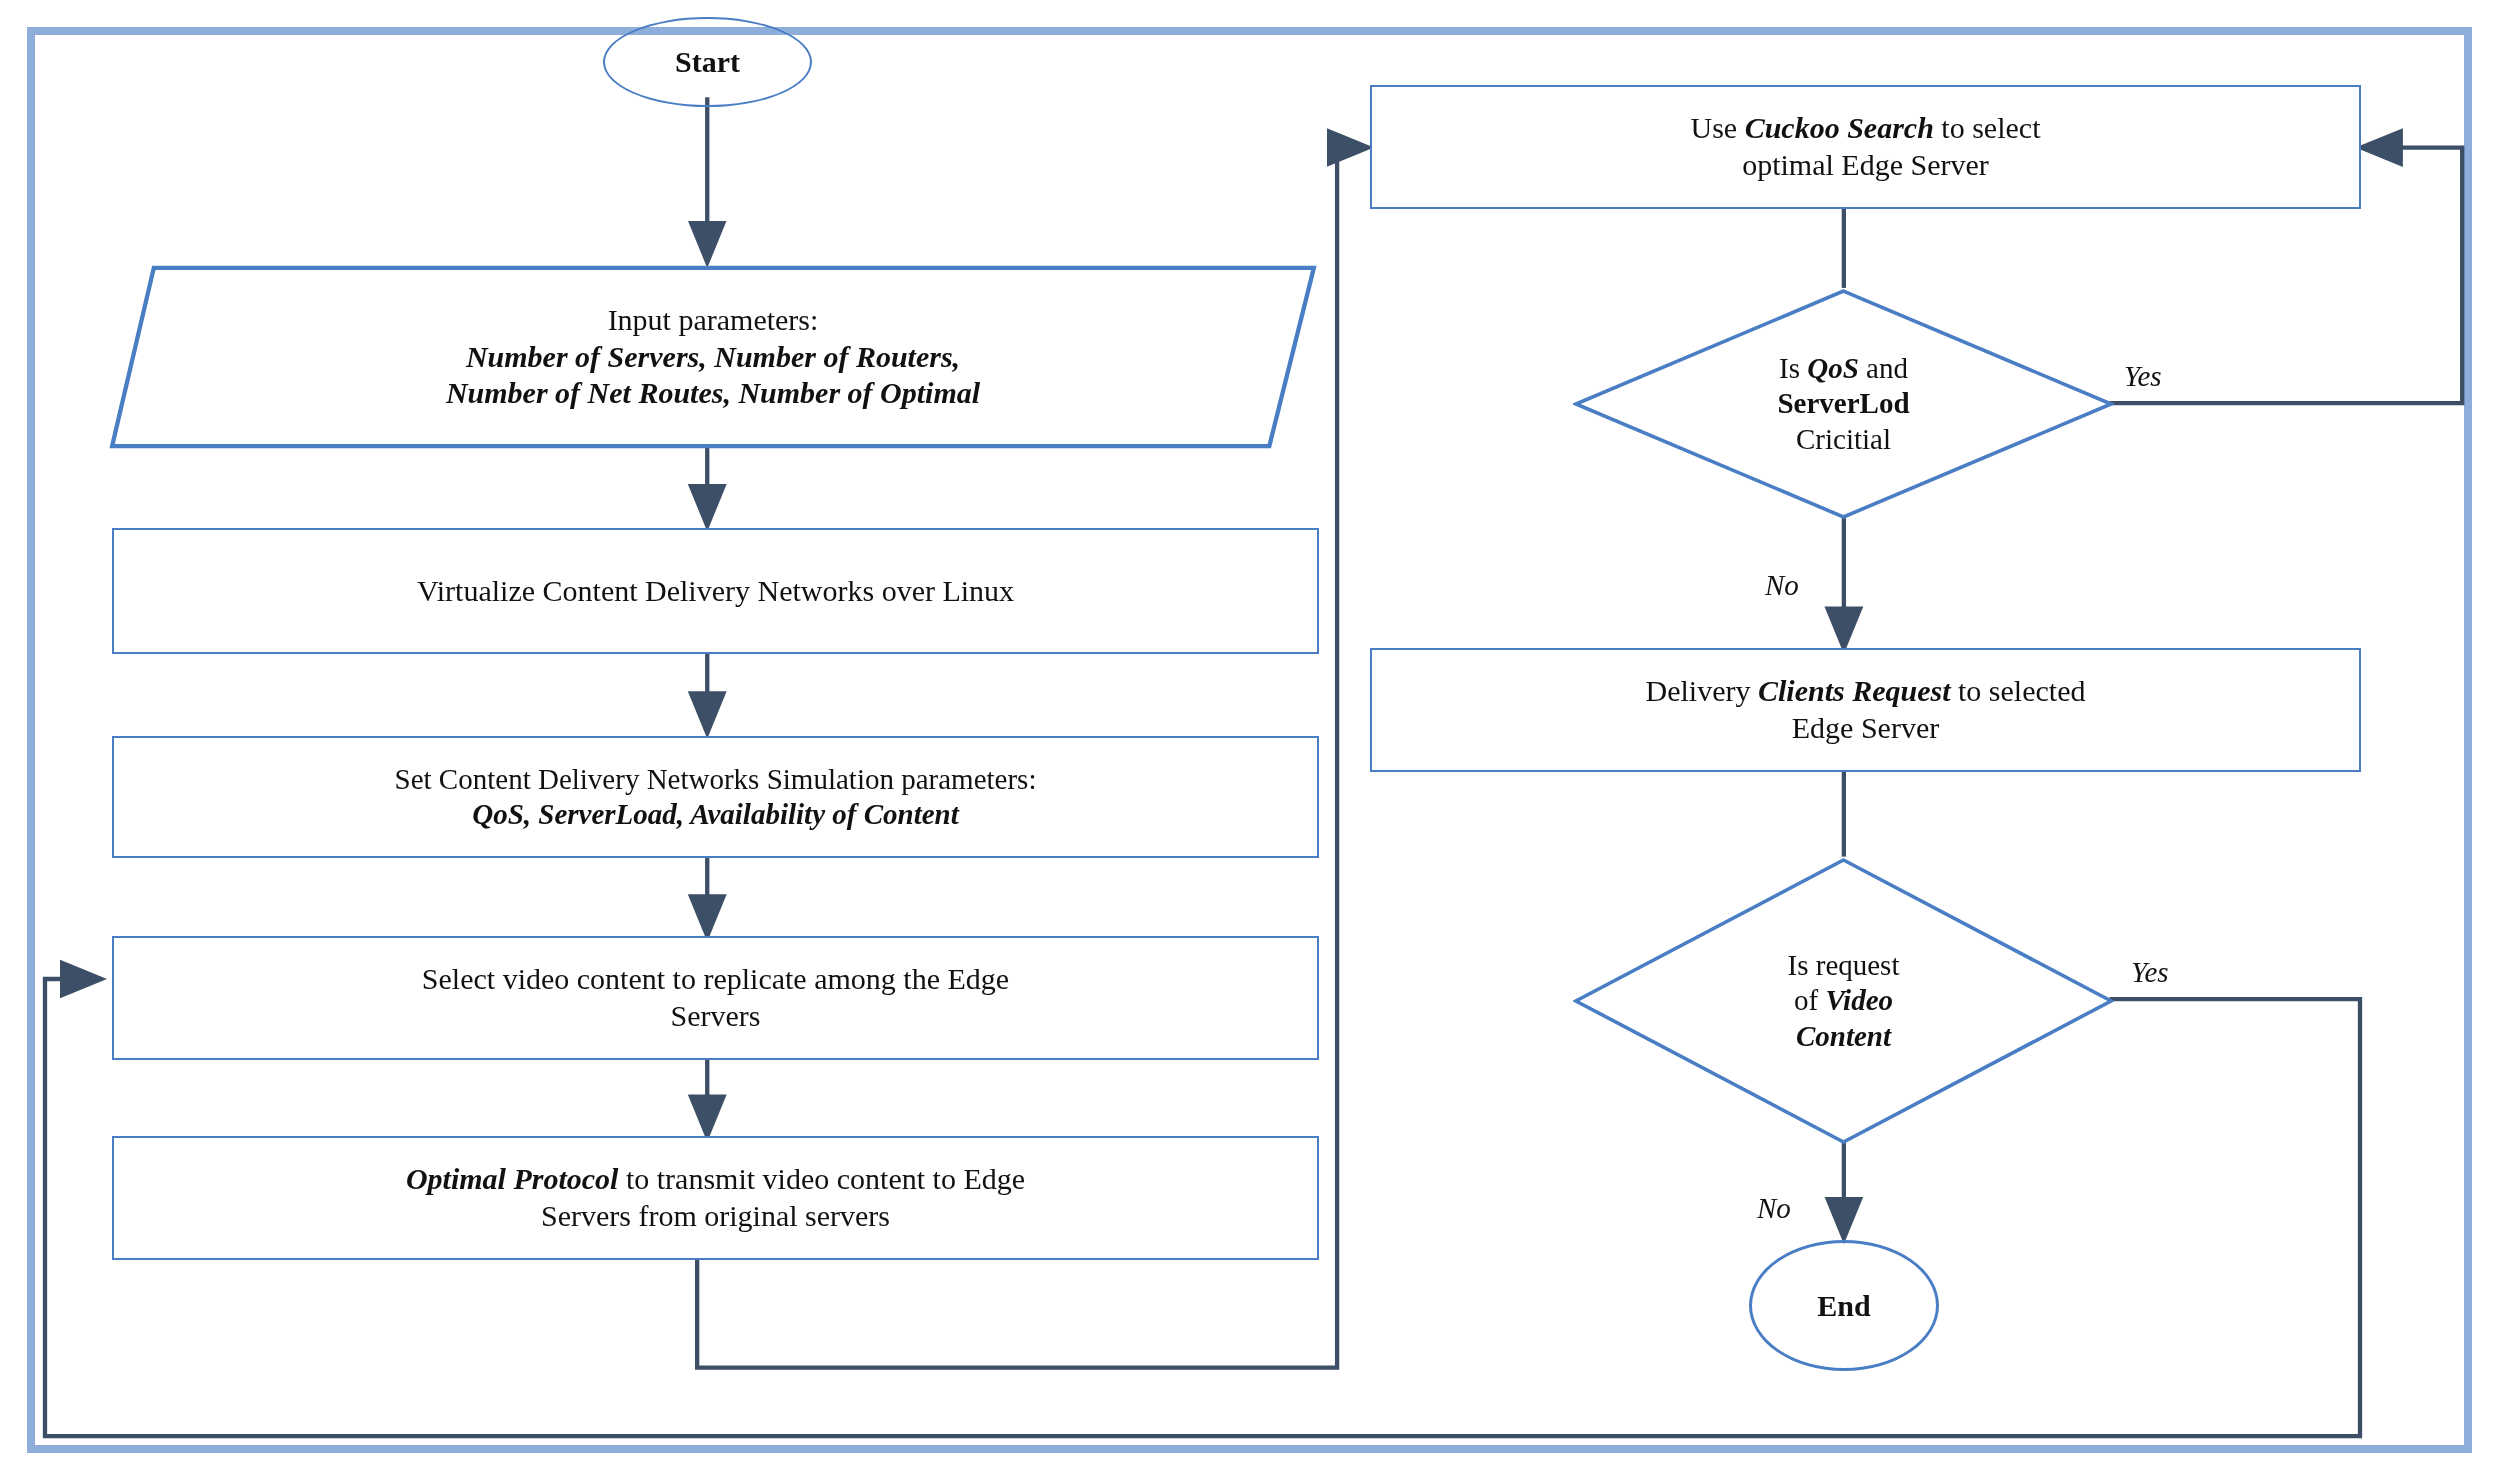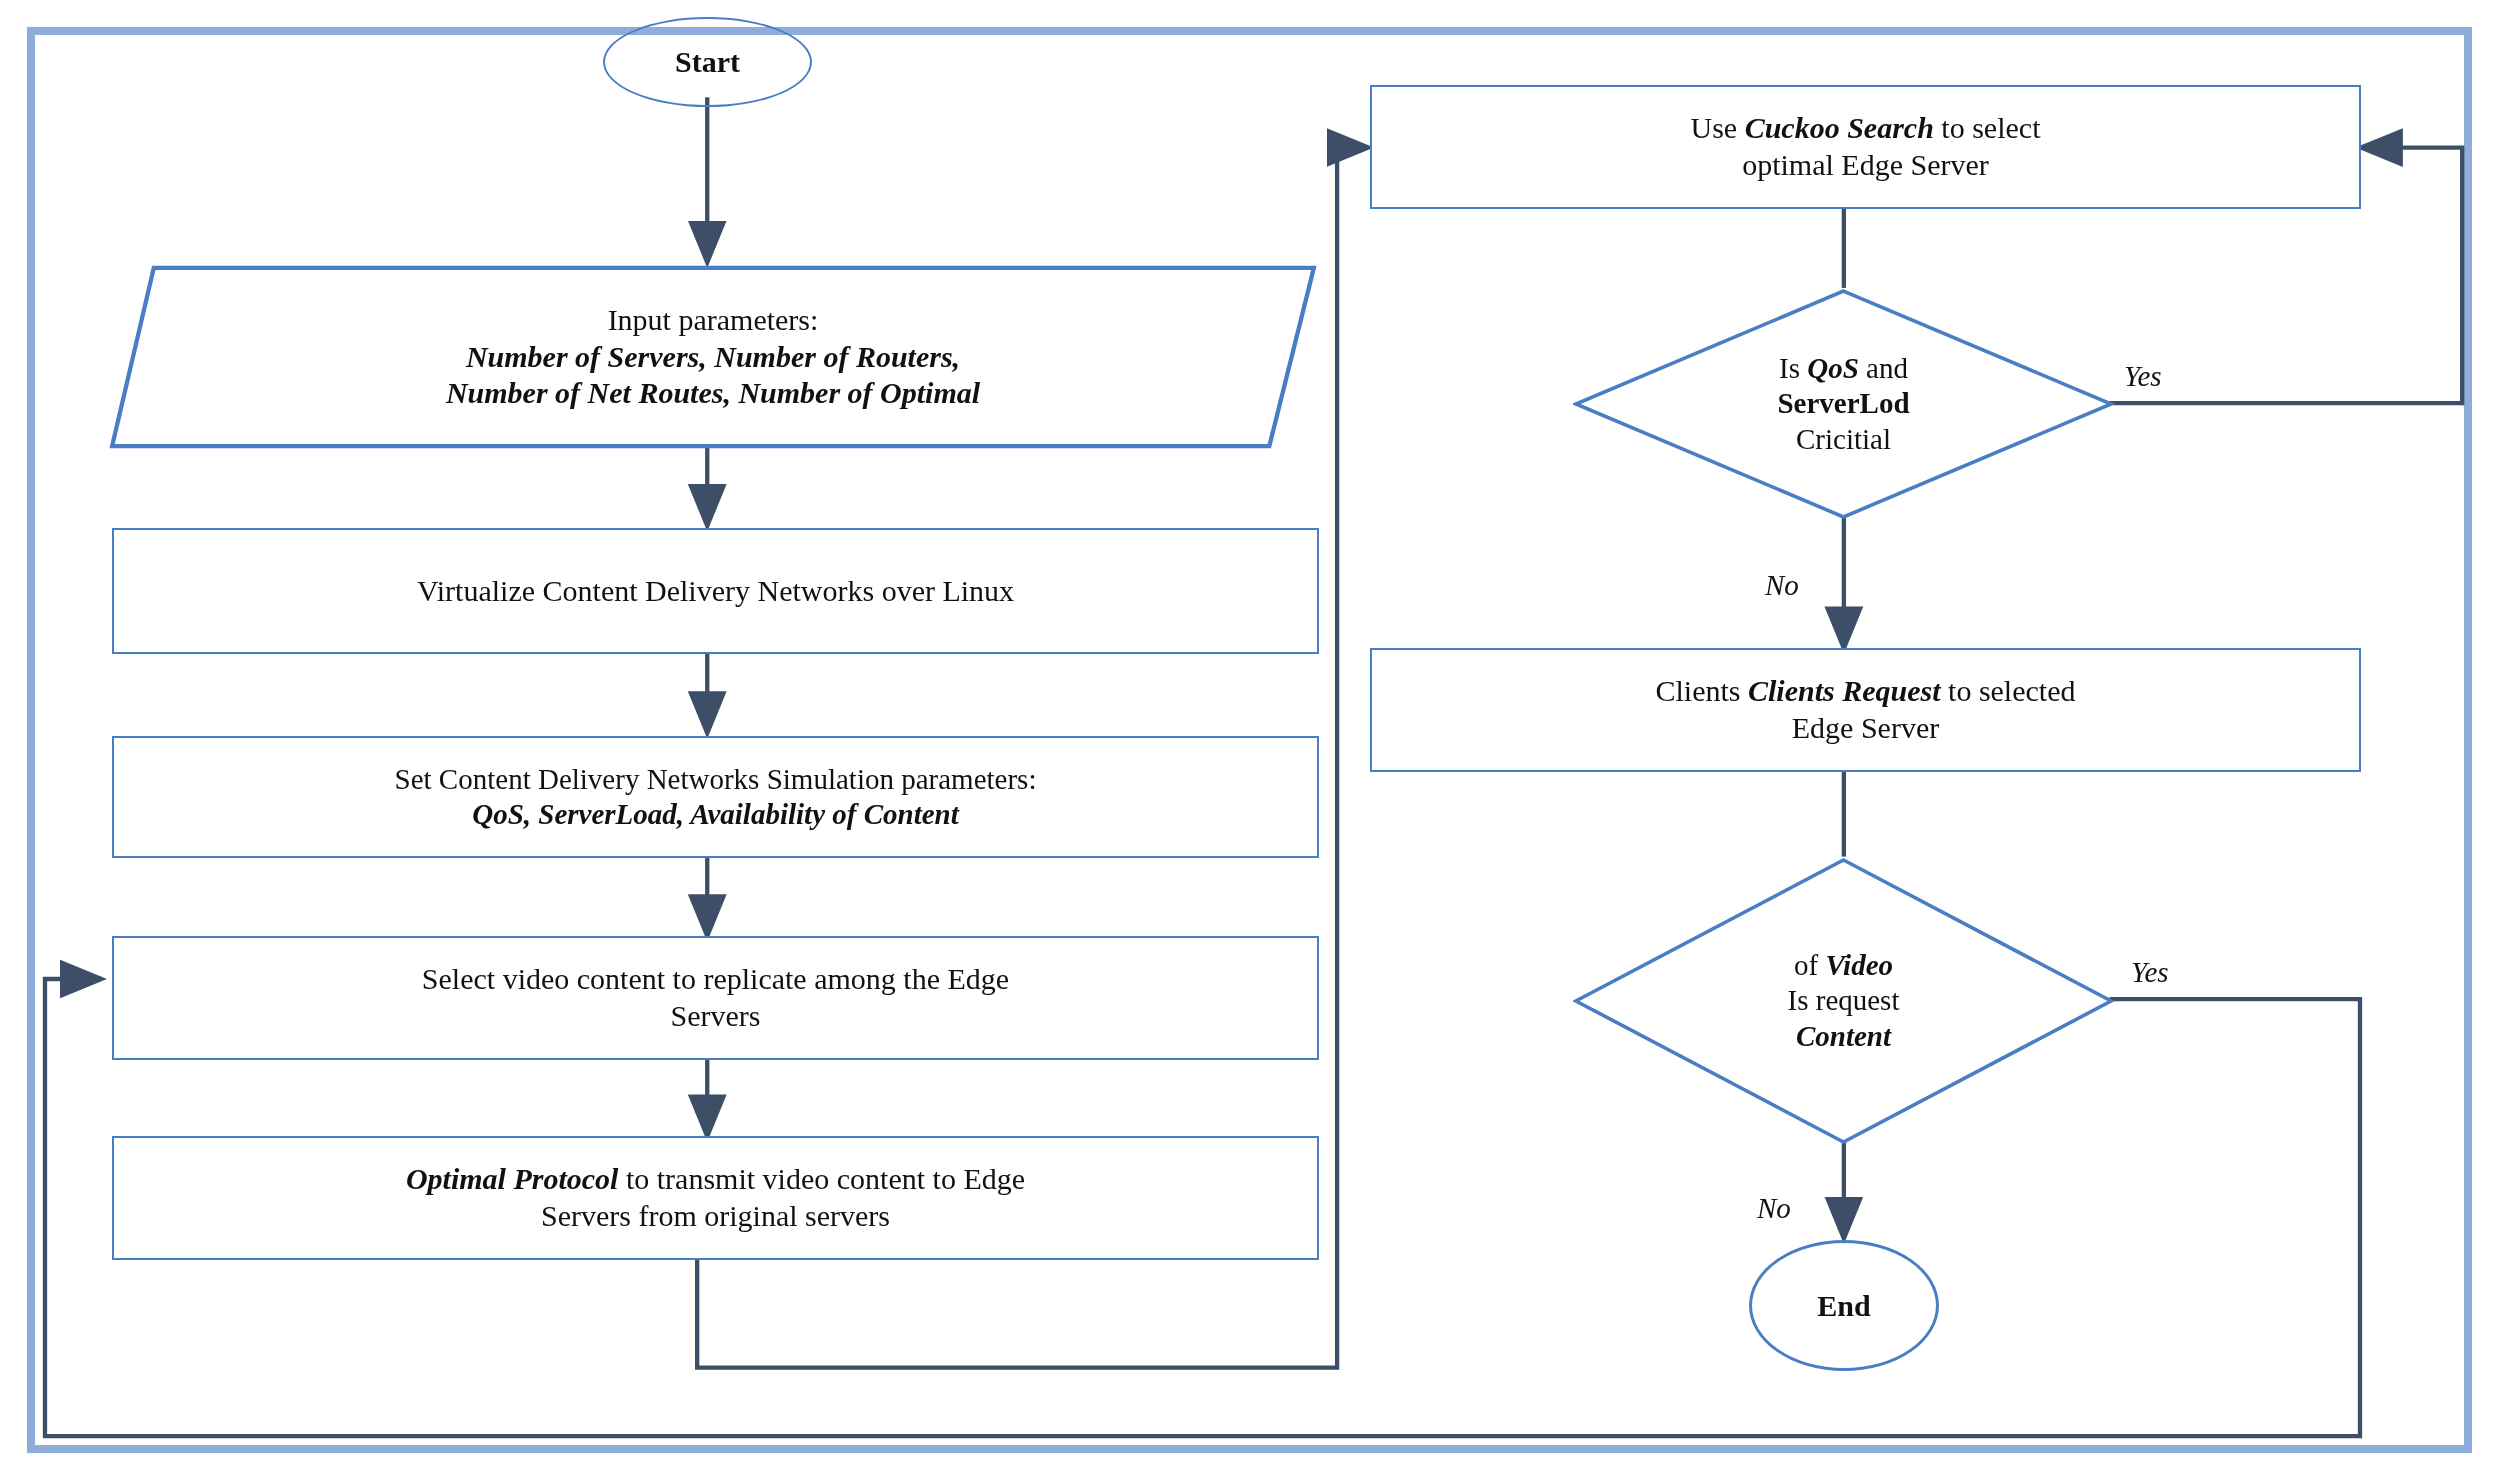--- a/index.html
+++ b/index.html
@@ -123,36 +123,36 @@
         </div>
         <div class="bb">ServerLod</div>
         <div>Cricitial</div>
       </div>
     </div>
   </div>
 
   <div class="node proc txt t42" style="left:1370px;top:648px;width:991px;height:124px;">
     <div style="width:100%;">
       <div>
-        <span>Clients </span><span class="b">Clients Request</span><span> to selected</span>
+        <span>Delivery </span><span class="b">Clients Request</span><span> to selected</span>
       </div>
       <div>Edge Server</div>
     </div>
   </div>
 
   <div style="position:absolute;left:1573px;top:857px;width:541px;height:288px;">
     <svg width="541" height="288" viewBox="0 0 752 400" style="position:absolute;left:0;top:0;">
       <polygon points="376,4 748,200 376,396 4,200" fill="#ffffff" stroke="#4a7ec4" stroke-width="5"></polygon>
     </svg>
     <div class="node txt t40" style="left:0;top:0;width:541px;height:288px;">
       <div style="width:100%;">
+        <div>Is request</div>
         <div>
           <span>of </span><span class="b">Video</span>
         </div>
-        <div>Is request</div>
         <div class="b">Content</div>
       </div>
     </div>
   </div>
 
   <div class="node" style="left:1749px;top:1240px;width:190px;height:131px;border:3.6px solid #4a7ec4;border-radius:50%;">
     <span class="termlbl">End</span>
   </div>
 
   <div class="edgelbl" style="left:2124px;top:360px;">Yes</div>

